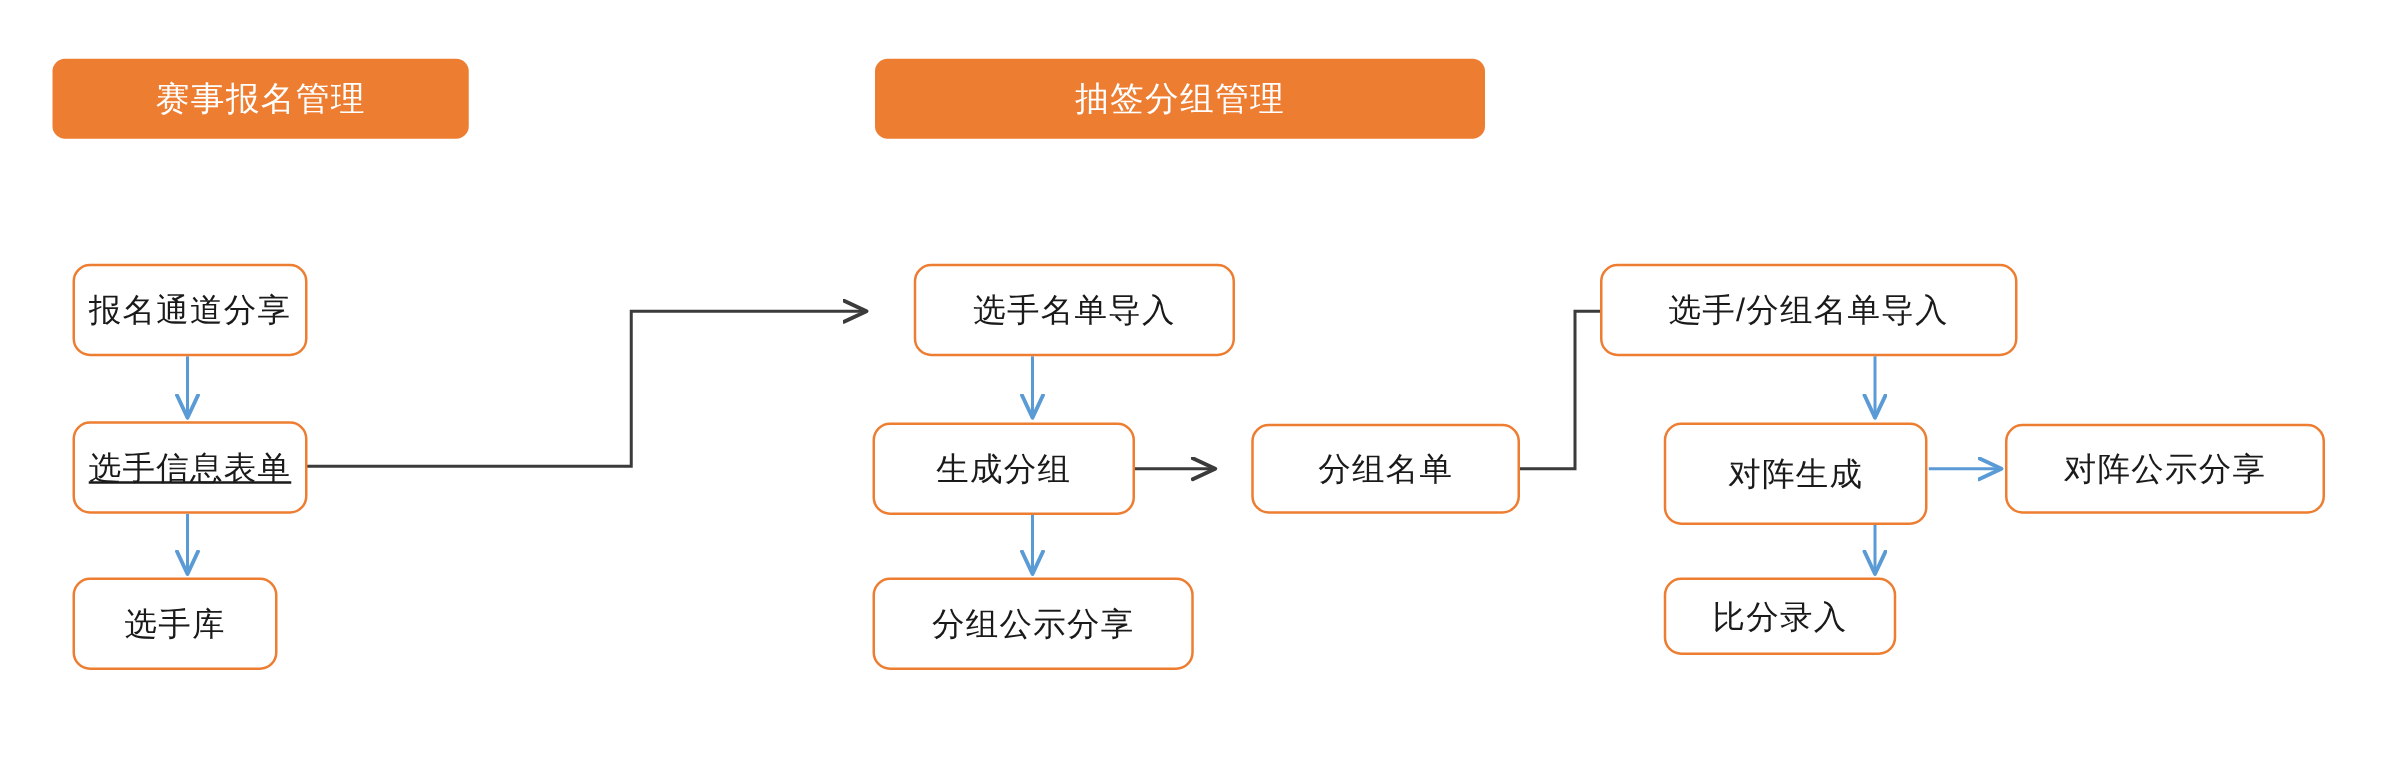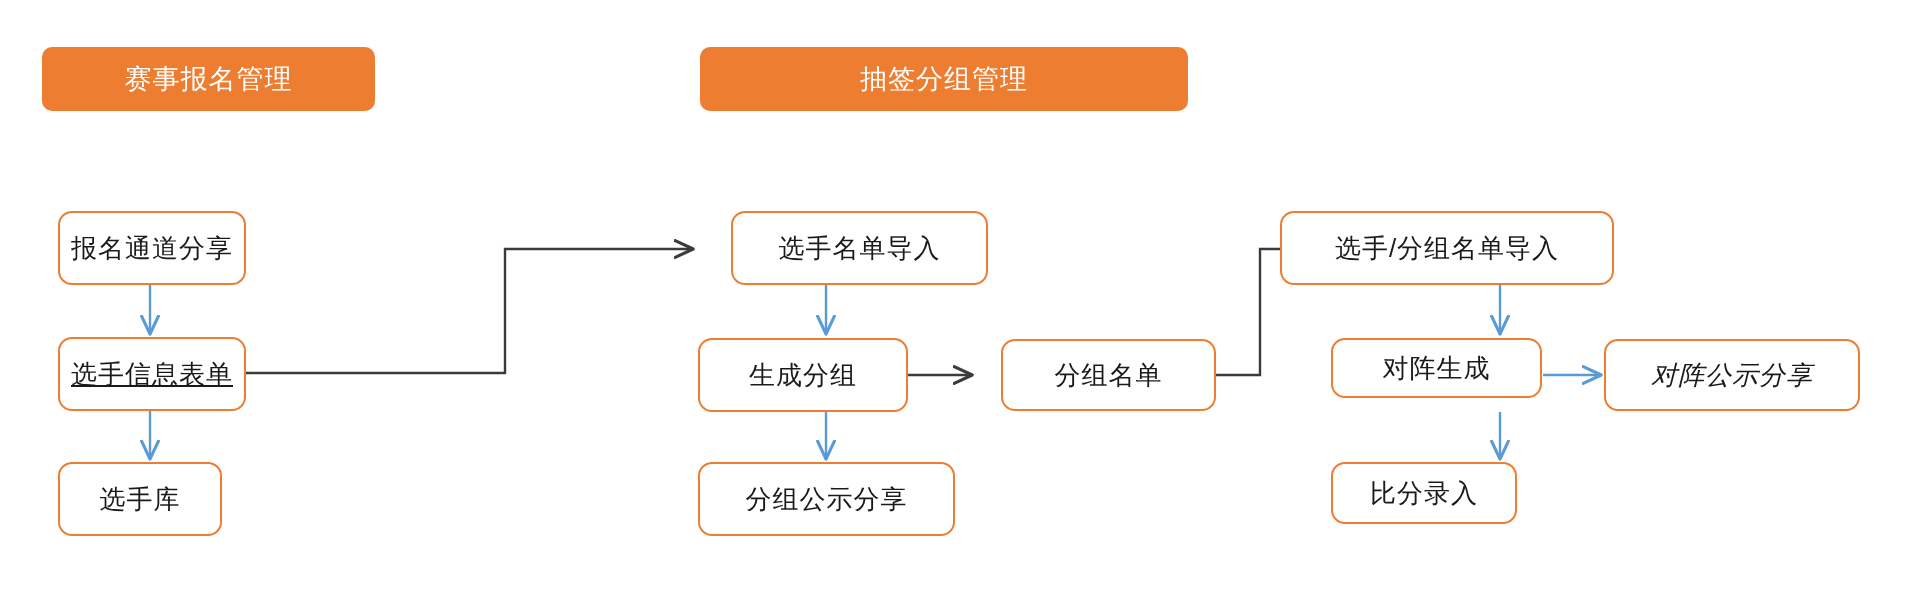--- a/index.html
+++ b/index.html
@@ -112,23 +112,23 @@
   <div class="node" style="left:975px; top:339px; width:215px; height:72px;margin-left:26px;">
     <span>分组名单</span>
   </div>
   <div class="node" style="left:698px; top:462px; width:257px; height:74px;font-family:Liberation Mono, monospace;">
     <span>分组公示分享</span>
   </div>
 
   <div class="node" style="left:1280px; top:211px; width:334px; height:74px;">
     <span>选手/分组名单导入</span>
   </div>
-  <div class="node" style="left:1331px; top:338px; width:211px; height:60px;">
+  <div class="node" style="left:1331px; top:338px; width:211px; height:82px;">
     <span>对阵生成</span>
   </div>
-  <div class="node" style="left:1604px; top:339px; width:256px; height:72px;font-style:italic;">
+  <div class="node" style="left:1604px; top:339px; width:256px; height:72px;">
     <span>对阵公示分享</span>
   </div>
   <div class="node" style="left:1331px; top:462px; width:186px; height:62px;">
     <span>比分录入</span>
   </div>
 
 </div>
 
 </body></html>

